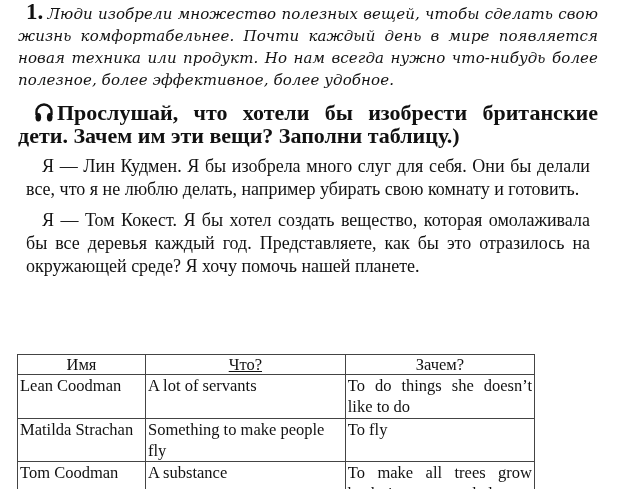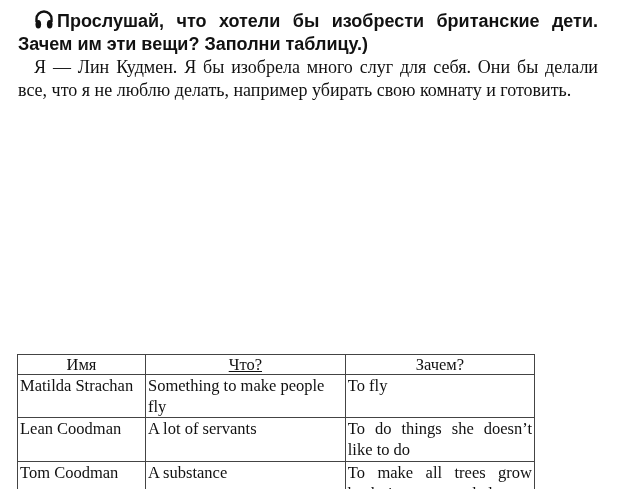--- a/index.html
+++ b/index.html
@@ -8,68 +8,70 @@
   .intro {
     font-family: "DejaVu Serif", serif; font-style: italic;
     font-size: 15px; line-height: 22px; margin: 0; padding-top: 1px;
     text-align: justify; text-align-last: left; letter-spacing: 0.1px;
   }
   .num {
     font-family: "Liberation Serif", serif; font-style: normal; font-weight: bold;
     font-size: 23px; margin-left: 8px; margin-right: 4px;
   }
   .task {
-    font-family: Liberation Sans, sans-serif; font-weight: bold;
-    font-size: 18px; line-height: 23px; margin: 10px 0 0 0;
+    font-family: Liberation Serif, serif; font-weight: bold;
+    font-size: 22px; line-height: 23px; margin: 10px 0 0 0;
     text-align: justify; text-align-last: left;
   }
   .task .hp { display: inline-block; width: 20px; height: 20px; vertical-align: -3px; margin-left: 16px; margin-right: 3px; }
   .para {
     font-family: "Liberation Serif", serif; font-size: 18px; line-height: 23px;
-    margin: 0; text-indent: 16px; text-align: justify; text-align-last: left;
+    margin: 8px; text-indent: 16px; text-align: justify; text-align-last: left;
   }
   table.answers {
     position: absolute; left: 17px; top: 354px; width: 518px;
     border-collapse: collapse; font-family: "Liberation Serif", serif; font-size: 16.5px;
   }
   table.answers th, table.answers td { border: 1.5px solid #444; padding: 0 2px; line-height: 21px; vertical-align: top; }
   table.answers th { font-weight: normal; text-align: center; line-height: 19px; }
   .c1 { width: 135px; } .c2 { width: 220px; text-decoration: underline; } .c3 { width: 212px; margin-top: 48px; }
   .cell3 { text-align: justify; text-align-last: left; }
 </style>
 </head>
 <body>
 
 <div class="page">
+  <p class="intro"><span class="num">1.</span><span>Люди изобрели множество полезных вещей, чтобы сделать свою жизнь комфортабельнее. Почти каждый день в мире появляется новая техника или продукт. Но нам всегда нужно что-нибудь более полезное, более эффективное, более удобное.</span></p>
 
   <p class="task"><svg class="hp" viewBox="0 0 20 20">
         <path d="M2.5 12 V9 A7.5 7.5 0 0 1 17.5 9 V12" fill="none" stroke="#111" stroke-width="2.4"></path>
         <ellipse cx="4.3" cy="14.2" rx="2.8" ry="4.3" fill="#111"></ellipse>
         <ellipse cx="15.7" cy="14.2" rx="2.8" ry="4.3" fill="#111"></ellipse>
       </svg><span>Прослушай, что хотели бы изобрести британские дети. Зачем им эти вещи? Заполни таблицу.)</span></p>
 
   <p class="para">Я — Лин Кудмен. Я бы изобрела много слуг для себя. Они бы делали все, что я не люблю делать, например убирать свою комнату и готовить.</p>
+  <p class="para">Я — Том Кокест. Я бы хотел создать вещество, которая омолаживала бы все деревья каждый год. Представляете, как бы это отразилось на окружающей среде? Я хочу помочь нашей планете.</p>
 </div>
 
 <table class="answers">
   <tbody>
       <tr>
     <th class="c1">Имя</th>
     <th class="c2">Что?</th>
     <th class="c3">Зачем?</th>
   </tr>
+  <tr style="height:44px">
+    <td>Lean Coodman</td>
+    <td>A lot of servants</td>
+    <td class="cell3">To do things she doesn’t like to do</td>
+  </tr>
   <tr>
     <td>Matilda Strachan</td>
     <td>Something to make people fly</td>
     <td class="cell3">To fly</td>
-  </tr>
-  <tr style="height:44px">
-    <td>Lean Coodman</td>
-    <td>A lot of servants</td>
-    <td class="cell3">To do things she doesn’t like to do</td>
   </tr>
   <tr style="height:44px">
     <td>Tom Coodman</td>
     <td>A substance</td>
     <td class="cell3">To make all trees grow back in year, to help our planet</td>
   </tr>
 </tbody>
   </table>
 
 </body></html>

